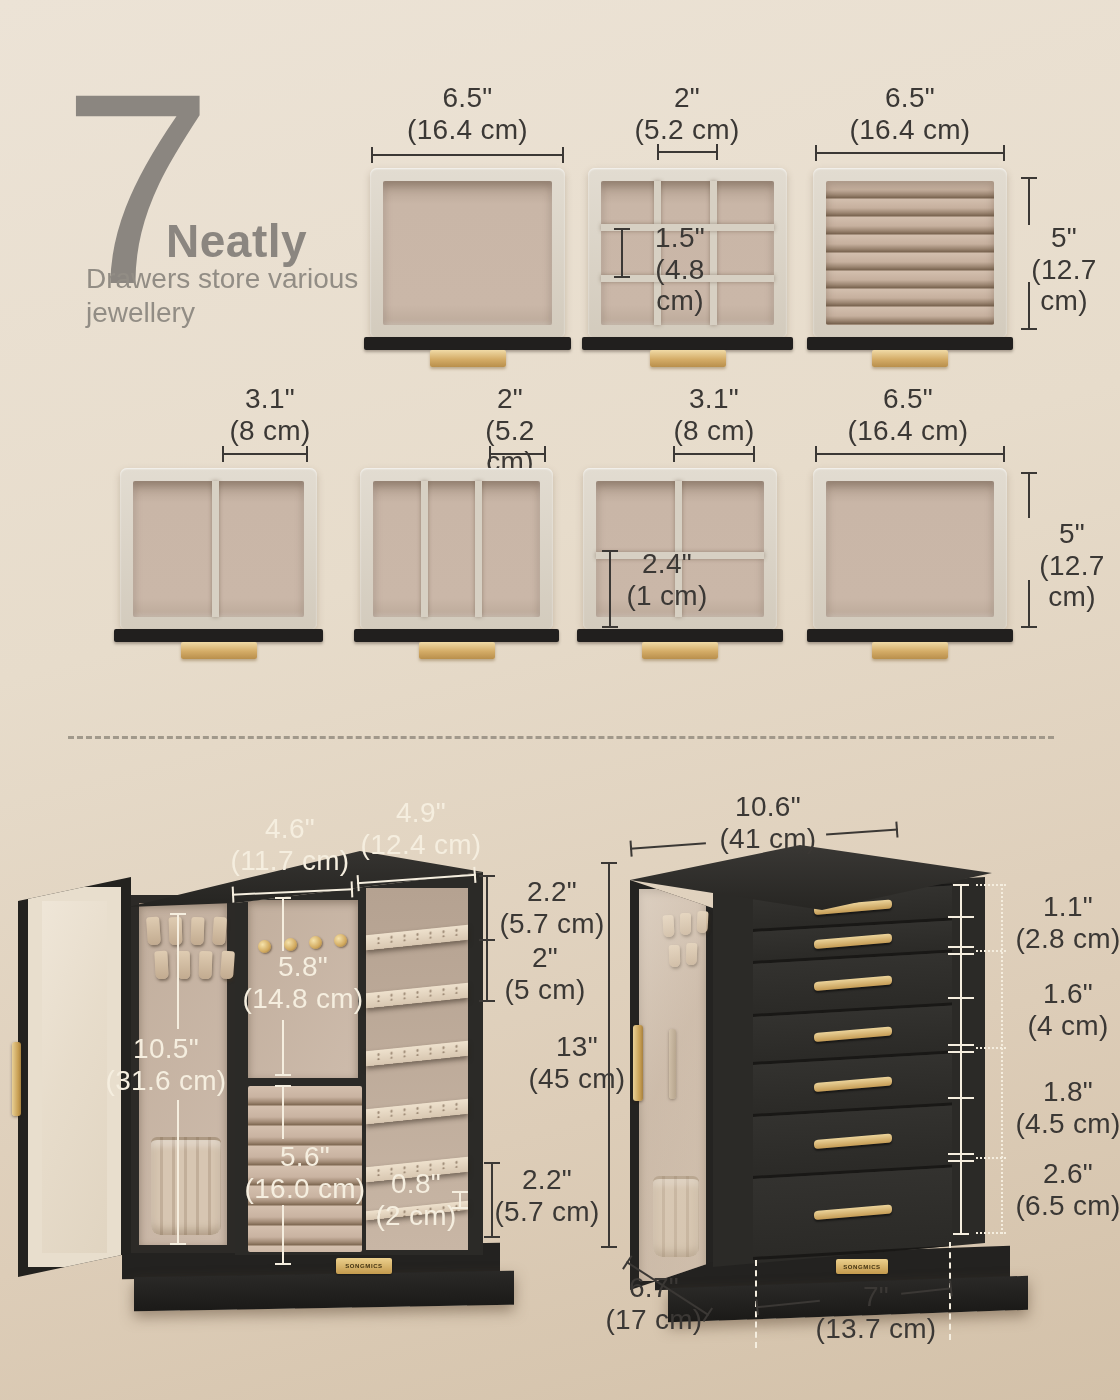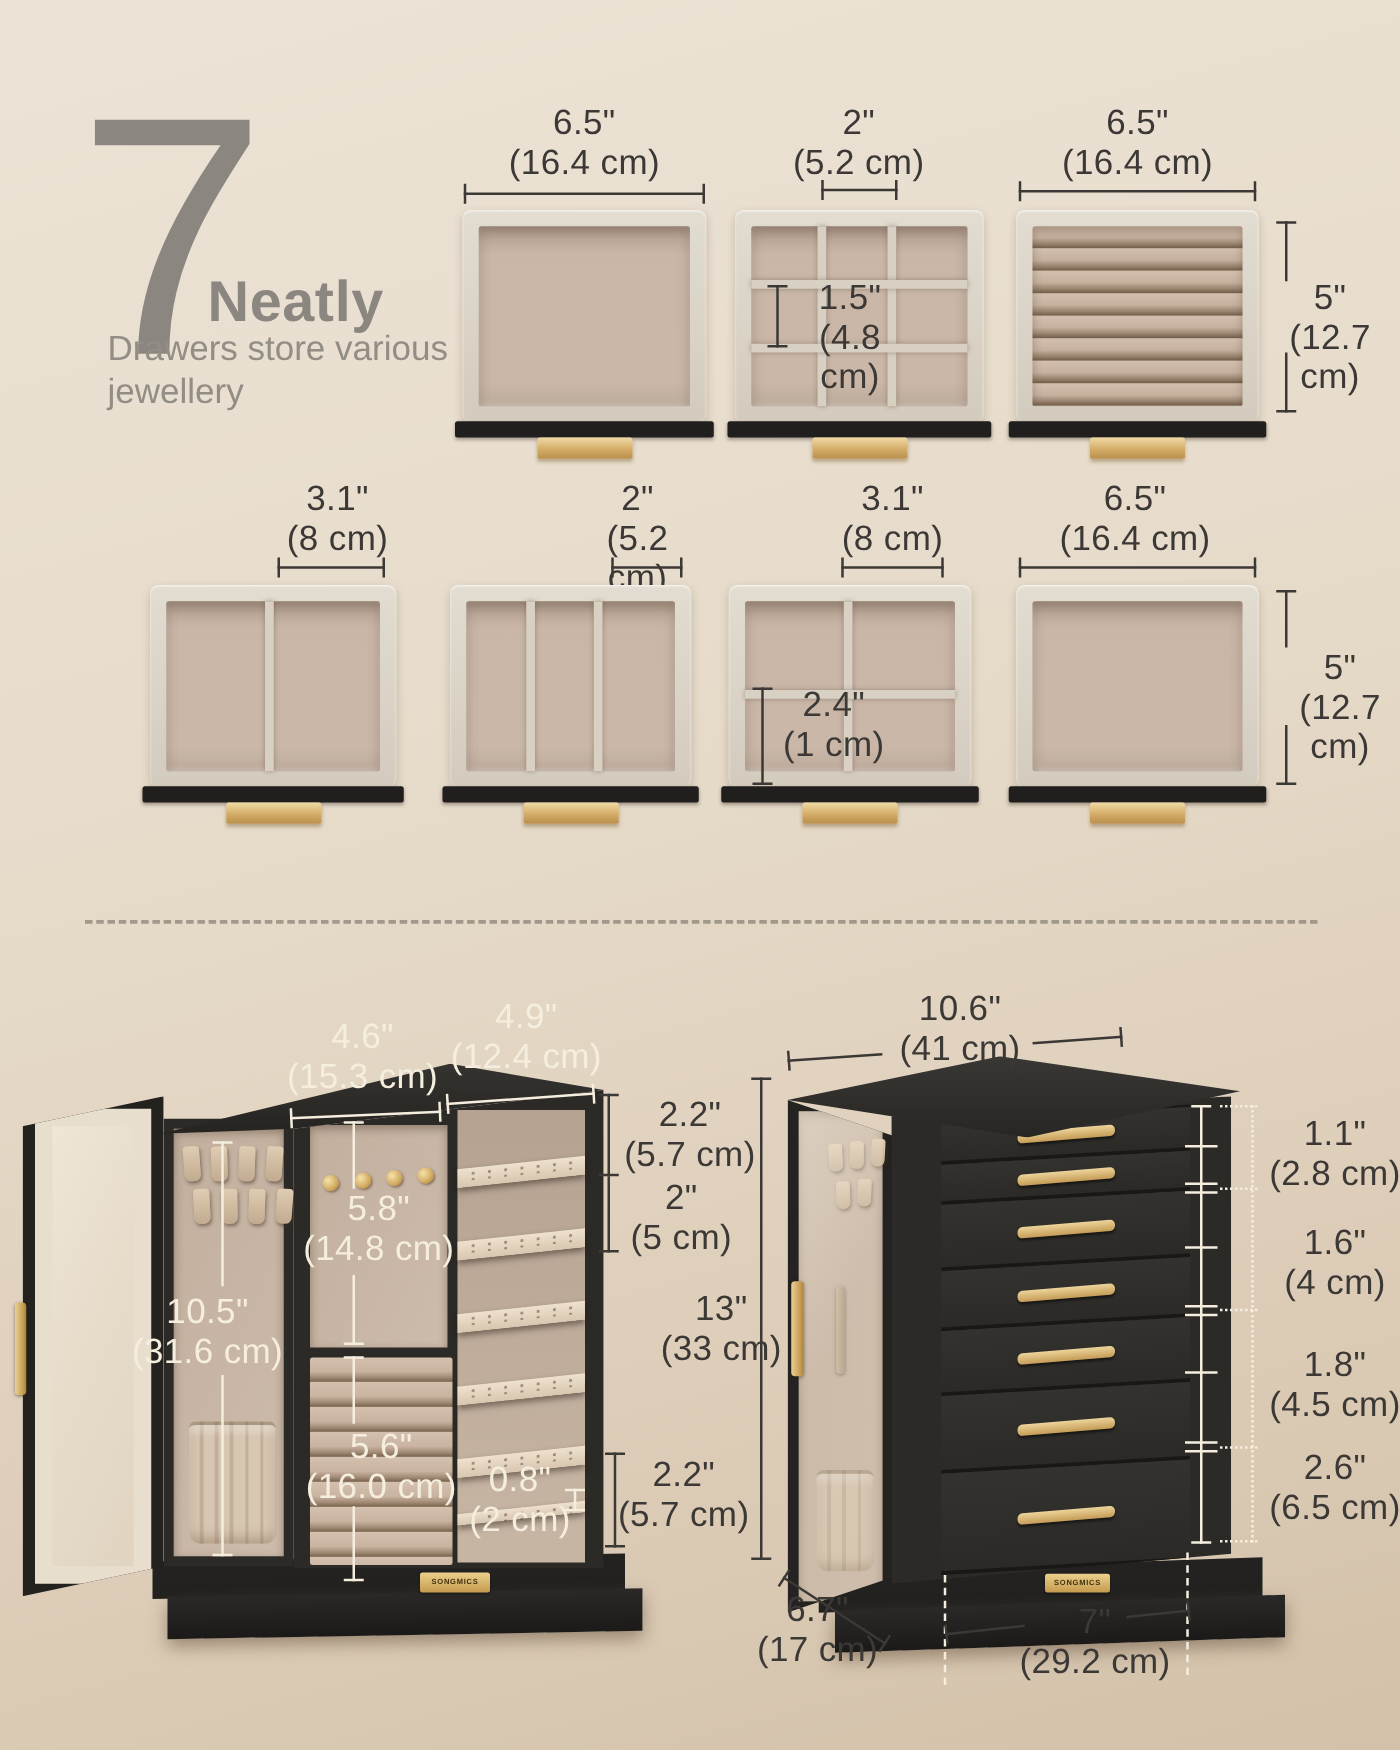--- a/index.html
+++ b/index.html
@@ -242,21 +242,21 @@
       <div class="shelf" style="top:318px;height:9px"></div>
     </div>
   </div>
 
   <div style="position:absolute;left:128px;top:845px;width:355px;height:66px;background:linear-gradient(#373532,#242320);clip-path:polygon(0 62px,232px 6px,355px 27px,107px 58px)"></div>
 
   <div class="hline light" style="left:232px;top:891px;width:121px;transform:rotate(-2.5deg)"></div>
   <div class="hline light" style="left:357px;top:878px;width:119px;transform:rotate(-4deg)"></div>
   <div class="dim light" style="left:228px;top:813px;width:124px">
     <div>4.6"</div>
-    <div>(15.3 cm)</div>
+    <div>(11.7 cm)</div>
   </div>
   <div class="dim light" style="left:359px;top:797px;width:124px">
     <div>4.9"</div>
     <div>(12.4 cm)</div>
   </div>
 
   <div class="vline" style="left:486px;top:875px;height:66px"></div>
   <div class="vline t-bot" style="left:486px;top:941px;height:61px"></div>
   <div class="dim" style="left:490px;top:876px;width:124px">
     <div>2.2"</div>
@@ -296,21 +296,21 @@
 
   <div class="vline" style="left:491px;top:1162px;height:76px"></div>
   <div class="dim" style="left:485px;top:1164px;width:124px">
     <div>2.2"</div>
     <div>(5.7 cm)</div>
   </div>
 
   <div class="vline" style="left:608px;top:862px;height:386px"></div>
   <div class="dim" style="left:515px;top:1031px;width:124px">
     <div>13"</div>
-    <div>(33 cm)</div>
+    <div>(45 cm)</div>
   </div>
 
   <div class="blk" style="left:655px;top:1252px;width:355px;height:32px;background:#232220;transform:skewY(-2deg)"></div>
   <div class="blk" style="left:668px;top:1282px;width:360px;height:34px;background:linear-gradient(#2a2927,#1b1a18);transform:skewY(-2deg);box-shadow:0 6px 14px rgba(90,70,50,.5)"></div>
   <div class="logo" style="left:836px;top:1259px;width:52px;height:15px">SONGMICS</div>
 
   <div class="blk" style="left:630px;top:880px;width:85px;height:410px;background:#242321;clip-path:polygon(0 0,100% 7%,100% 93%,0 100%)">
     <div class="panel" style="inset:9px;background:linear-gradient(100deg,#c0ad9b,#cdbbab)">
       <div class="hook" style="left:24px;top:26px;width:11px;height:22px;transform:rotate(-3deg)"></div>
       <div class="hook" style="left:41px;top:24px;width:11px;height:22px"></div>
@@ -398,16 +398,16 @@
     <div>6.7"</div>
     <div>(17 cm)</div>
   </div>
 
   <div class="dotv" style="left:755px;top:1260px;height:88px;border-left-style:dashed"></div>
   <div class="dotv" style="left:949px;top:1242px;height:98px;border-left-style:dashed"></div>
   <div class="hline t-left" style="left:756px;top:1303px;width:64px;transform:rotate(-6deg)"></div>
   <div class="hline t-right" style="left:901px;top:1290px;width:51px;transform:rotate(-6deg)"></div>
   <div class="dim" style="left:814px;top:1281px;width:124px">
     <div>7"</div>
-    <div>(29.2 cm)</div>
+    <div>(13.7 cm)</div>
   </div>
 
 </div>
 
 </body></html>

